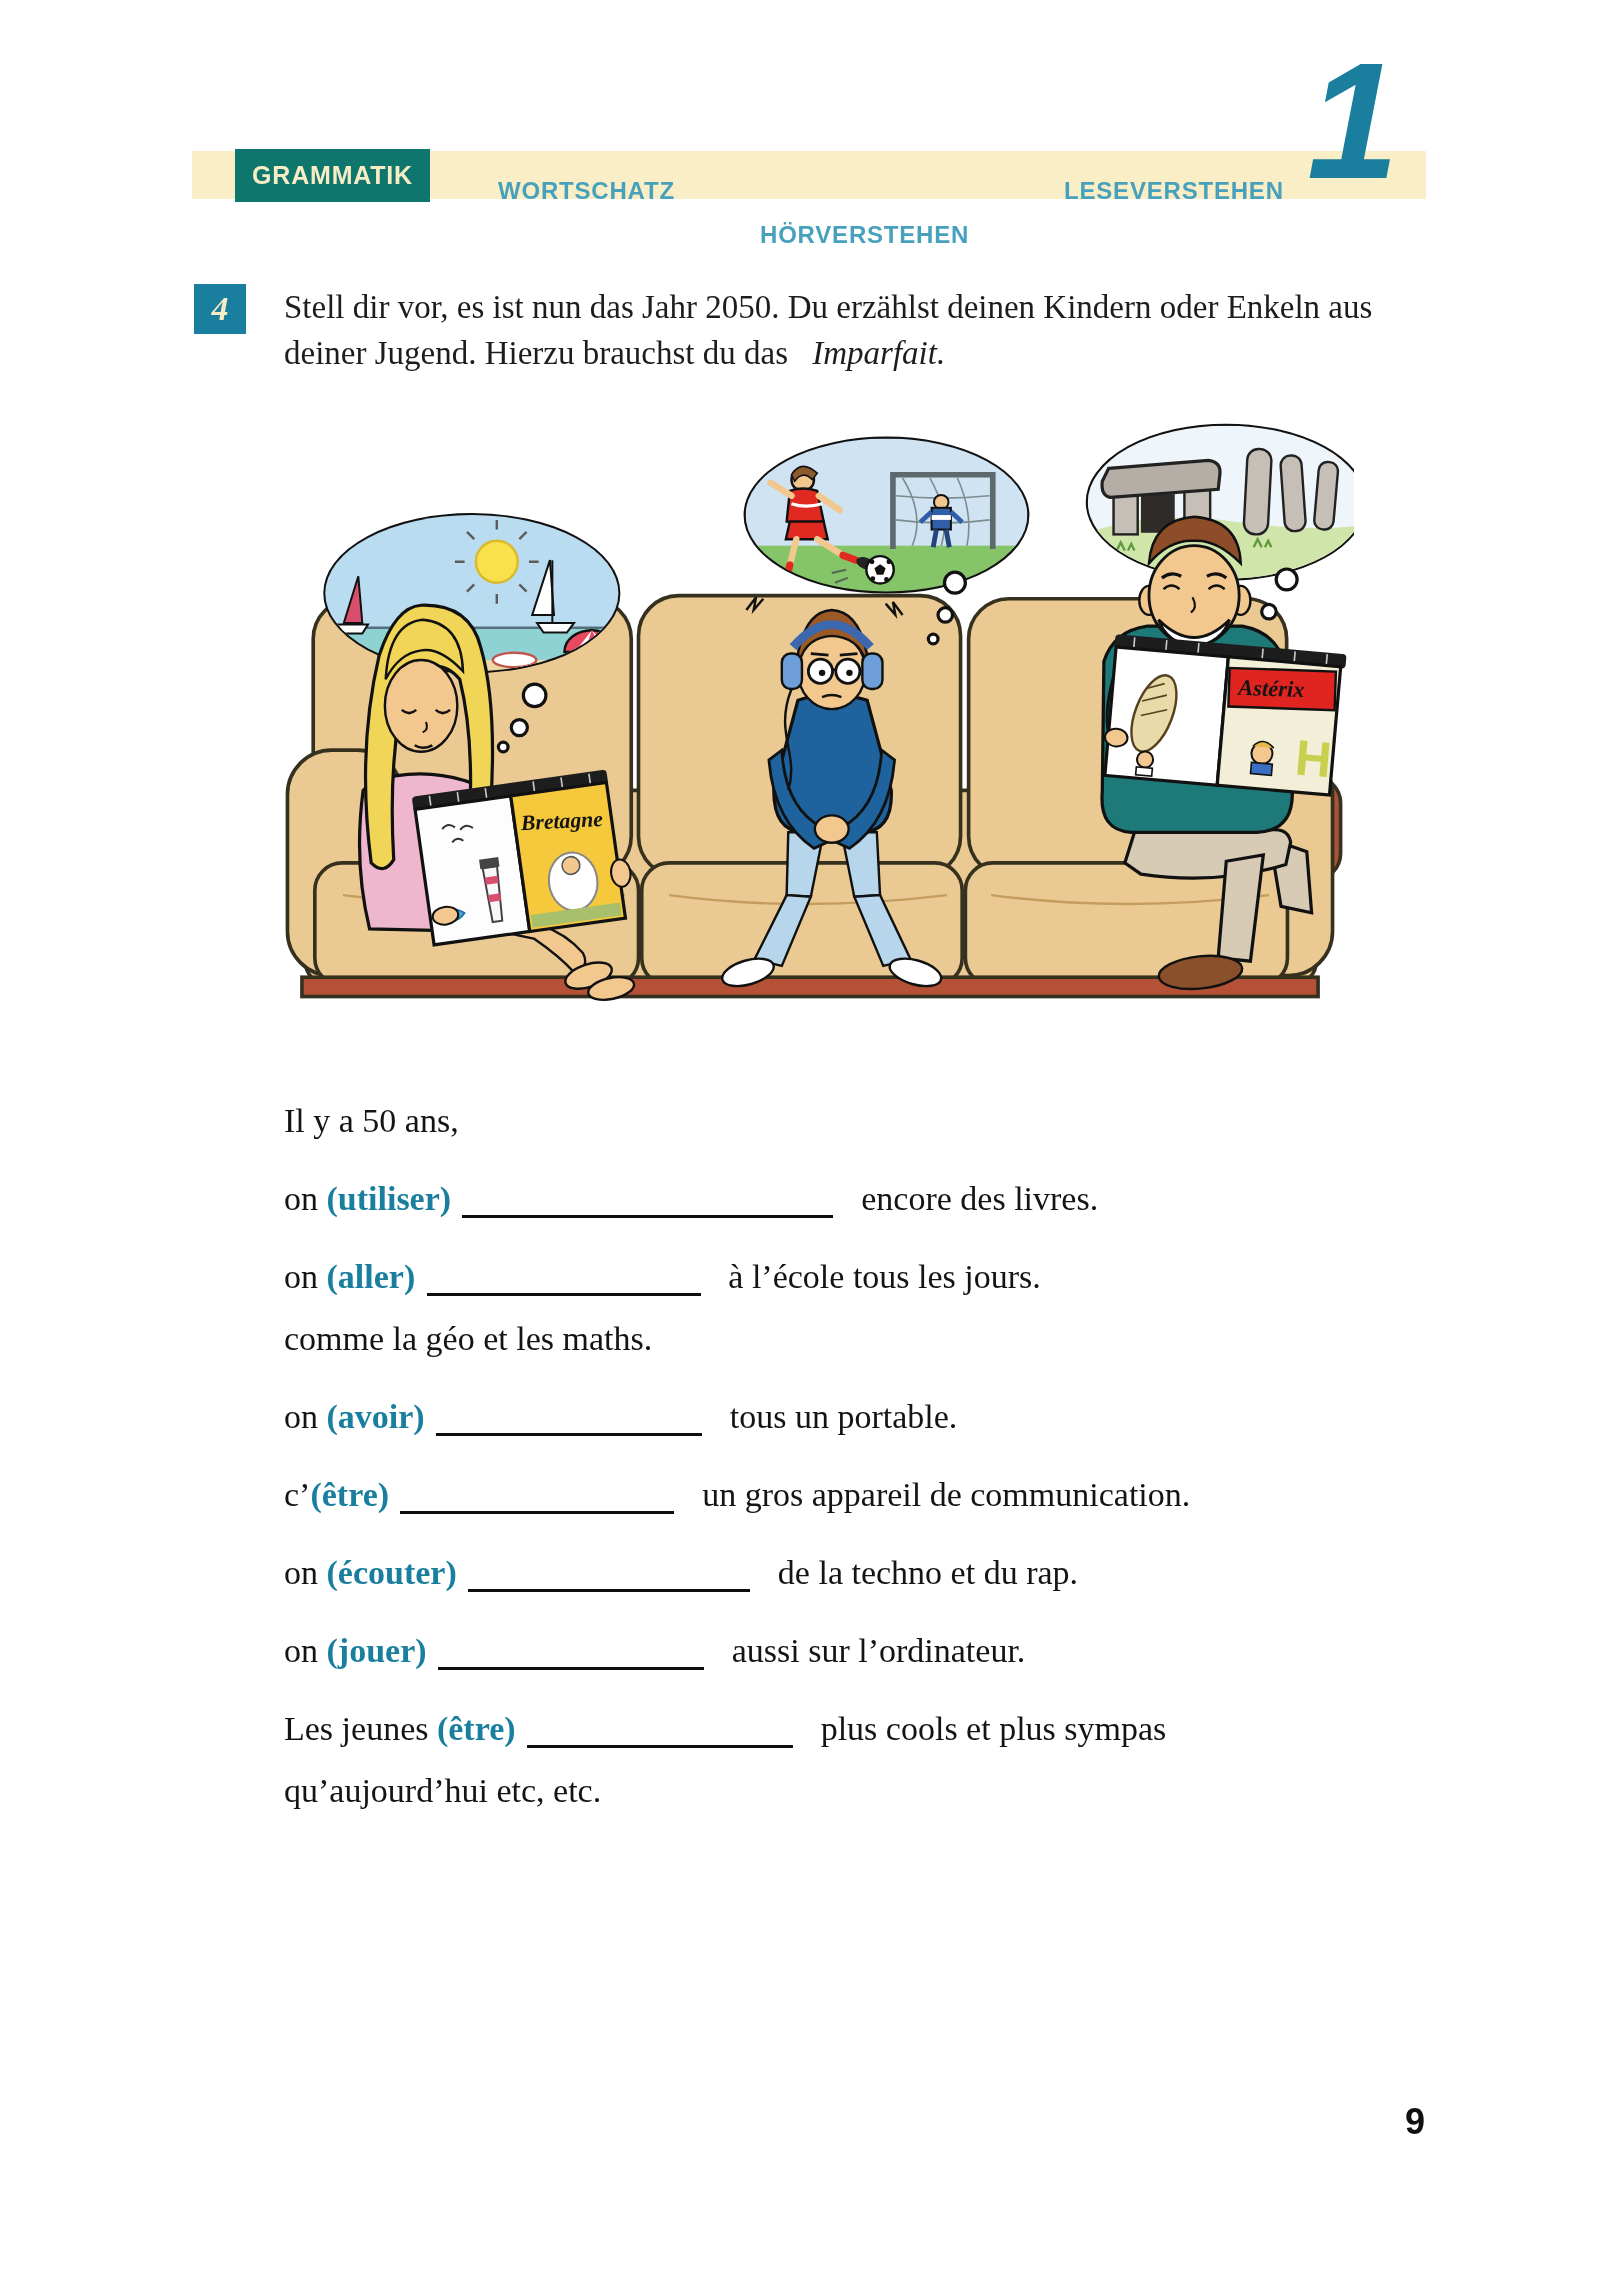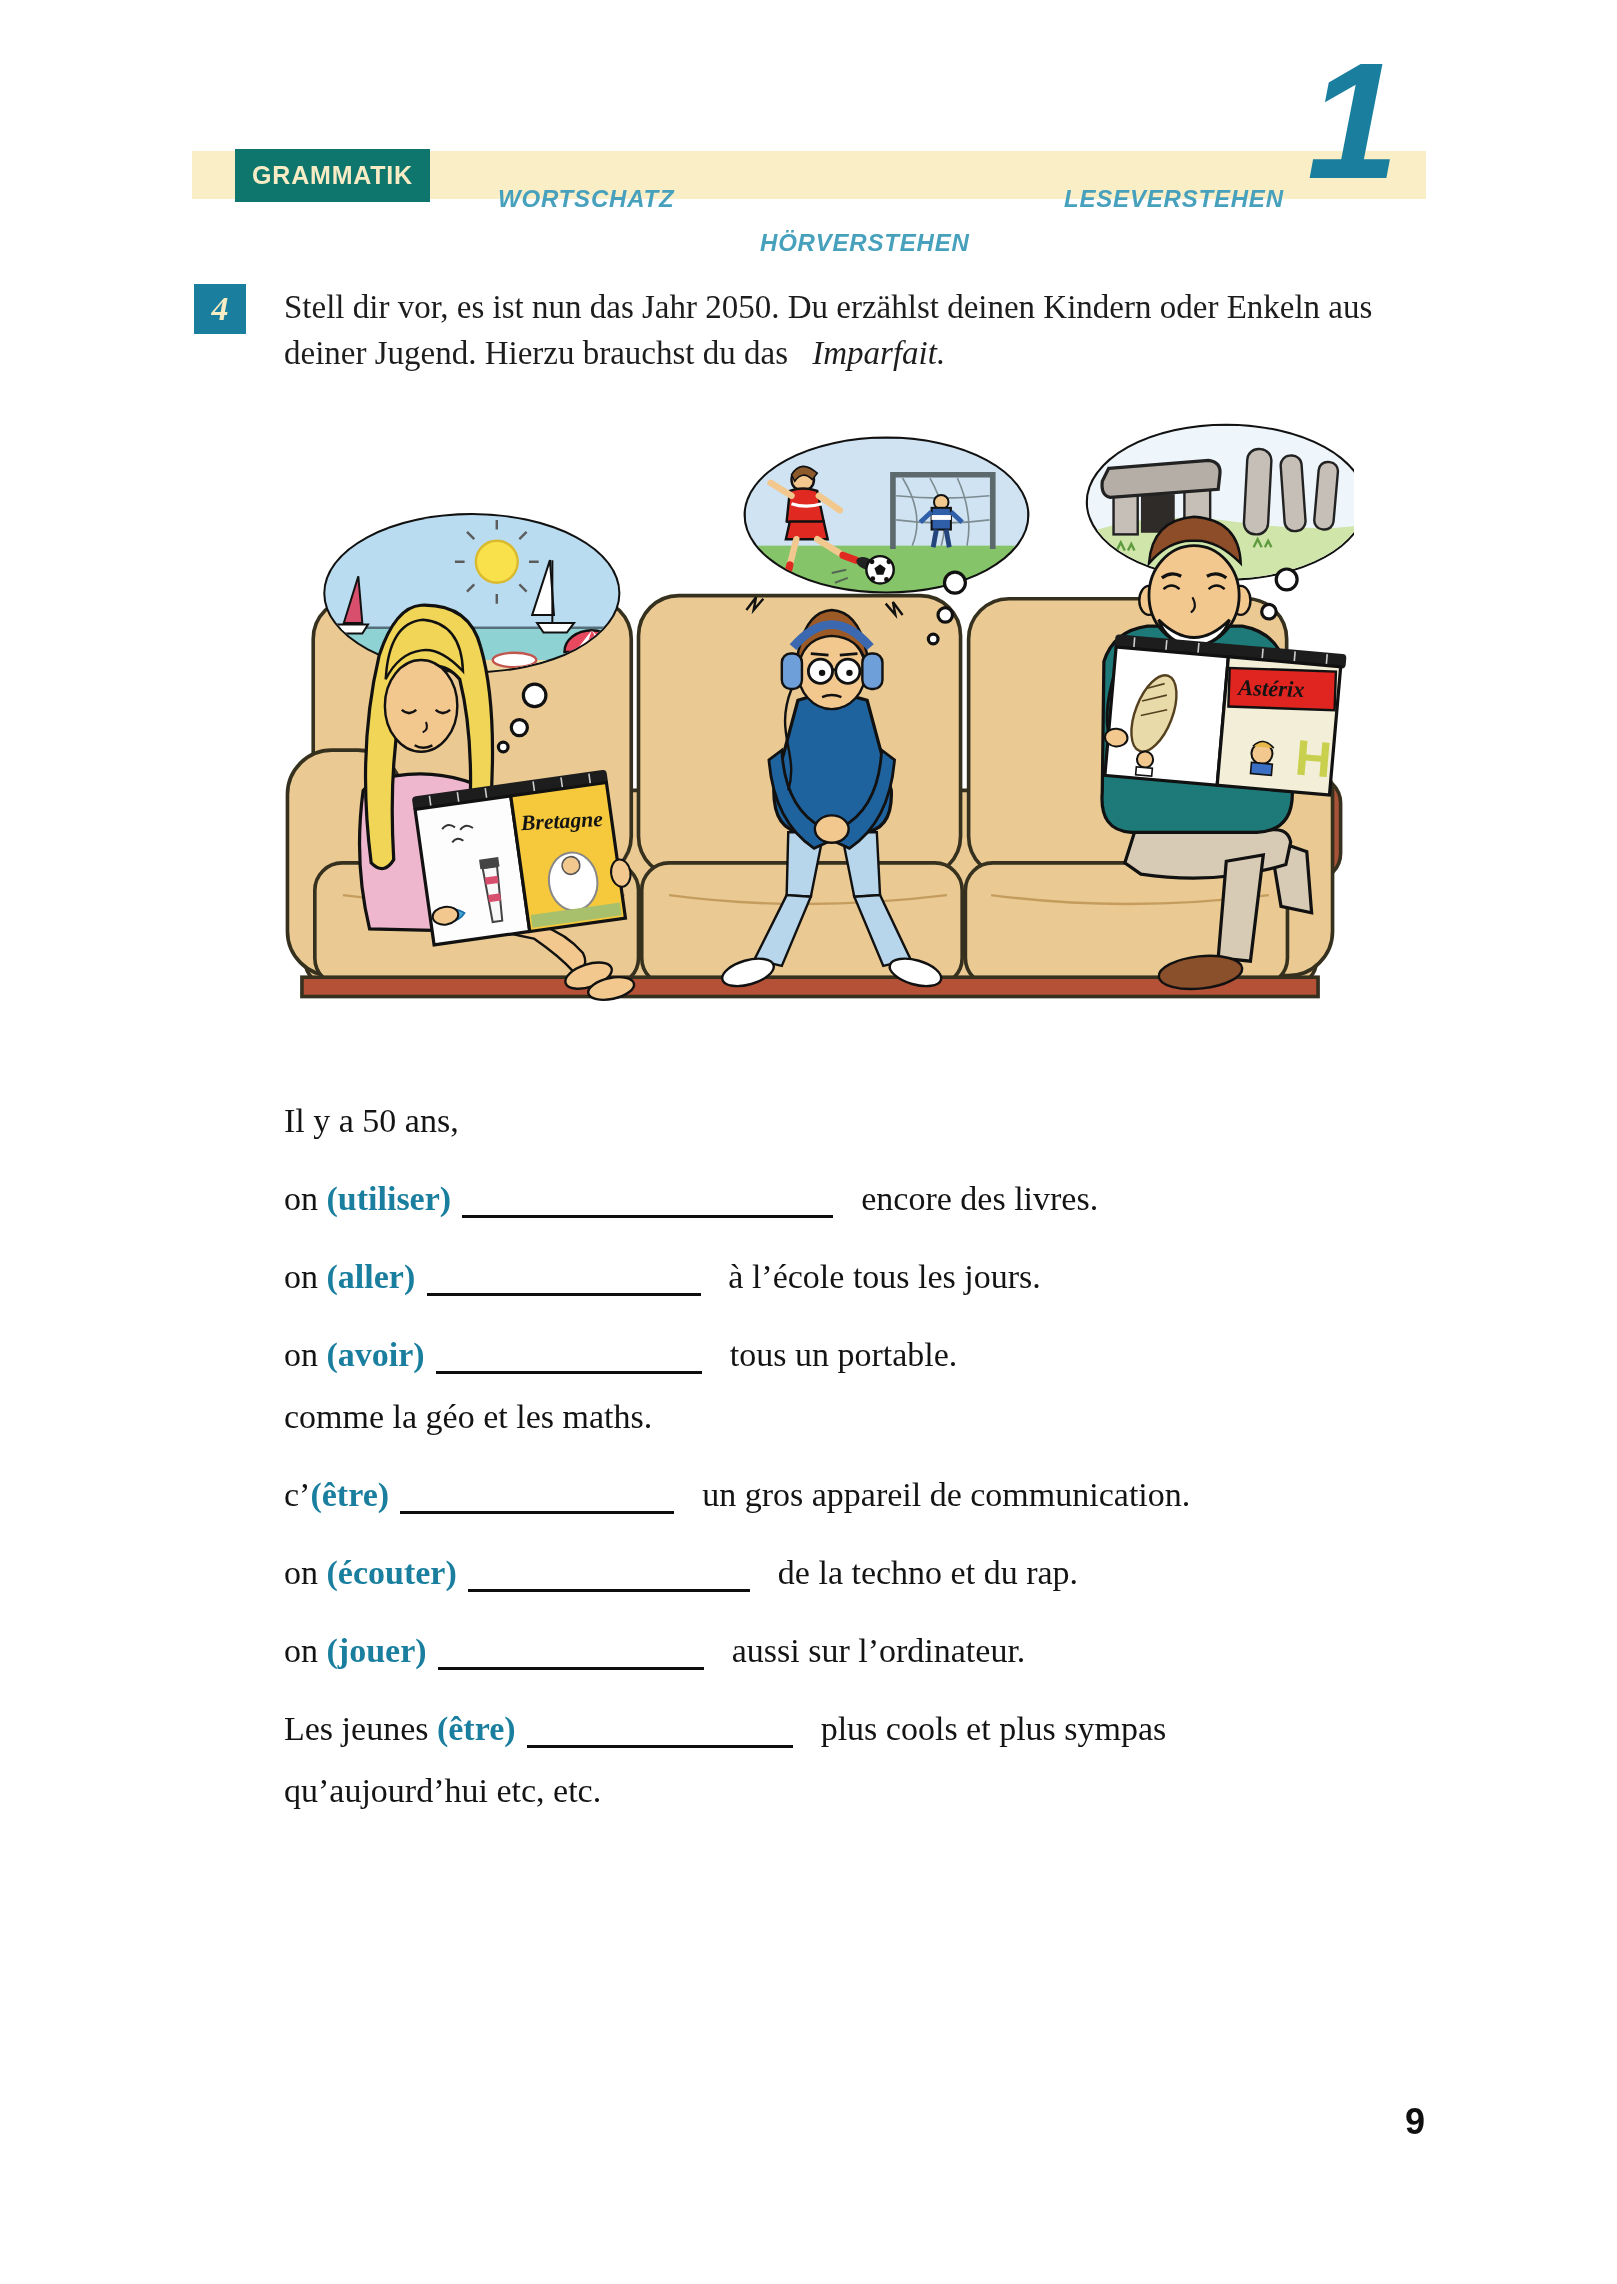--- a/index.html
+++ b/index.html
@@ -1,23 +1,23 @@
 <!DOCTYPE html>
 <html style="font-size:13px"><head>
 <meta charset="utf-8">
 <style>
   html,body{margin:0;padding:0;background:#ffffff;}
   #page{position:relative;width:1618px;height:2284px;background:#ffffff;overflow:hidden;
         font-family:"Liberation Serif",serif;color:#1b1b1b;}
 
   
   .header-band{position:absolute;left:192px;top:151px;width:1234px;height:48px;background:#faeec6;}
-  .tab{position:absolute;top:16px;height:64px;display:flex;align-items:center;
+  .tab{position:absolute;top:8px;height:64px;display:flex;align-items:center;
        font-family:"Liberation Sans",sans-serif;font-weight:bold;font-size:24px;
-       letter-spacing:0.8px;color:#47a1bc;font-style:italic;}
+       letter-spacing:0.8px;color:#47a1bc;}
   .tab-grammatik{position:absolute;left:43px;top:-2.4px;width:195px;height:53px;background:#0f766e;
        display:flex;align-items:center;justify-content:center;
        font-family:"Liberation Sans",sans-serif;font-weight:bold;font-size:25px;
        letter-spacing:0.8px;color:#f7ecc4;}
   .tab-wortschatz{left:306px;} .tab-hoerverstehen{left:568px;margin-top:44px;} .tab-leseverstehen{left:866px;margin-left:6px;}
   .unit-number{position:absolute;left:1307px;top:39px;line-height:1;
        font-family:"Liberation Sans",sans-serif;font-style:italic;font-weight:bold;
        font-size:165px;color:#1a7f9e;}
 
   
@@ -352,29 +352,29 @@
 
     <div class="ws-row">
       <span>on </span><span class="v">(utiliser)</span><span class="blank w460"></span><span> encore des livres.</span>
     </div>
 
     <div class="ws-row">
       <span>on </span><span class="v">(aller)</span><span class="blank w340"></span><span> à l’école tous les jours.</span>
     </div>
 
 
-    <div class="ws-row">
-      <span>on </span><span class="v">(avoir)</span><span class="blank w330"></span><span> tous un portable.</span>
-    </div>
-
     <div class="ws-row ws-cont">
       <span>comme la géo et les maths.</span>
     </div>
 
     <div class="ws-row">
+      <span>on </span><span class="v">(avoir)</span><span class="blank w330"></span><span> tous un portable.</span>
+    </div>
+
+    <div class="ws-row">
       <span>c’</span><span class="v">(être)</span><span class="blank w340"></span><span> un gros appareil de communication.</span>
     </div>
 
     <div class="ws-row">
       <span>on </span><span class="v">(écouter)</span><span class="blank w350"></span><span> de la techno et du rap.</span>
     </div>
 
 
     <div class="ws-row">
       <span>on </span><span class="v">(jouer)</span><span class="blank w330"></span><span> aussi sur l’ordinateur.</span>

